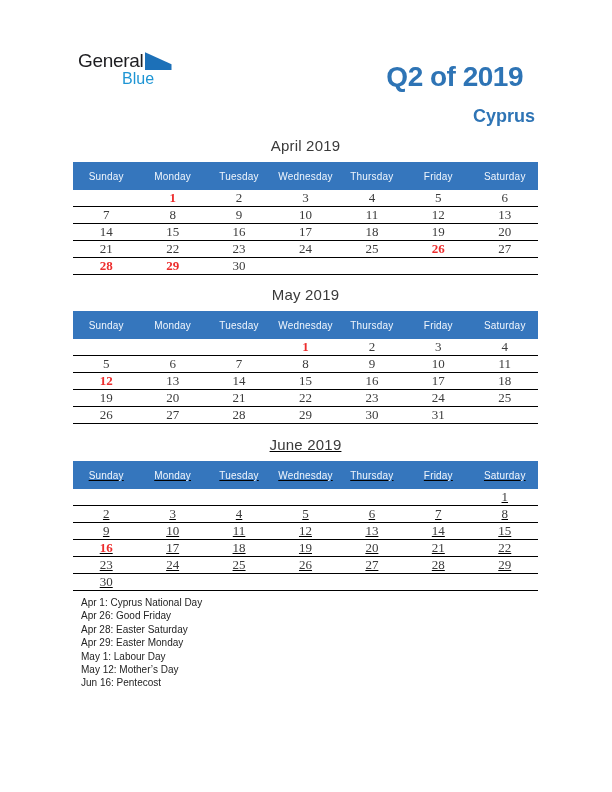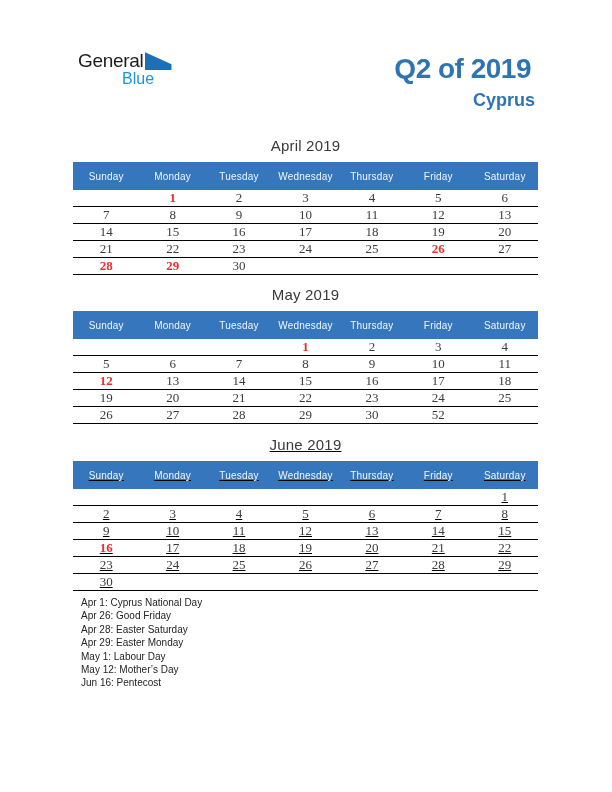--- a/index.html
+++ b/index.html
@@ -23,21 +23,21 @@
   .logo-triangle{
     display:inline-block;width:27px;height:18px;margin-left:1px;
     background:var(--logo-tri);
     clip-path:polygon(0 0,100% 68%,100% 100%,0 100%);
     vertical-align:-3px;
   }
   .logo-blue{font-size:16px;color:var(--logo-blue);margin:1px 0 0 44px;}
 
   
   .doc-header{position:absolute;top:48px;right:77px;text-align:right;color:var(--title-blue);}
-  .doc-header h1{margin:4px;font-size:28px;line-height:33px;font-weight:bold;letter-spacing:-0.5px;}
+  .doc-header h1{margin:12px;font-size:28px;line-height:33px;font-weight:bold;letter-spacing:-0.5px;}
   .doc-header .subtitle{font-size:18px;line-height:23px;font-weight:bold;}
 
   
   .month{position:absolute;left:73px;width:465px;}
   #month-0{top:137px;}
   #month-1{top:286px;}
   #month-2{top:436px;text-decoration:underline;}
   .month h2{
     margin:0 0 7px 0;font-size:15px;line-height:18px;font-weight:normal;
     text-align:center;color:#3a3a3a;letter-spacing:0.2px;
@@ -189,21 +189,21 @@
             <td>23</td>
             <td>24</td>
             <td>25</td>
           </tr>
           <tr>
             <td>26</td>
             <td>27</td>
             <td>28</td>
             <td>29</td>
             <td>30</td>
-            <td>52</td>
+            <td>31</td>
             <td></td>
           </tr>
         </tbody>
     </table>
   </section>
 
   <section class="month" id="month-2">
     <h2>June 2019</h2>
     <table class="cal">
       <thead>

